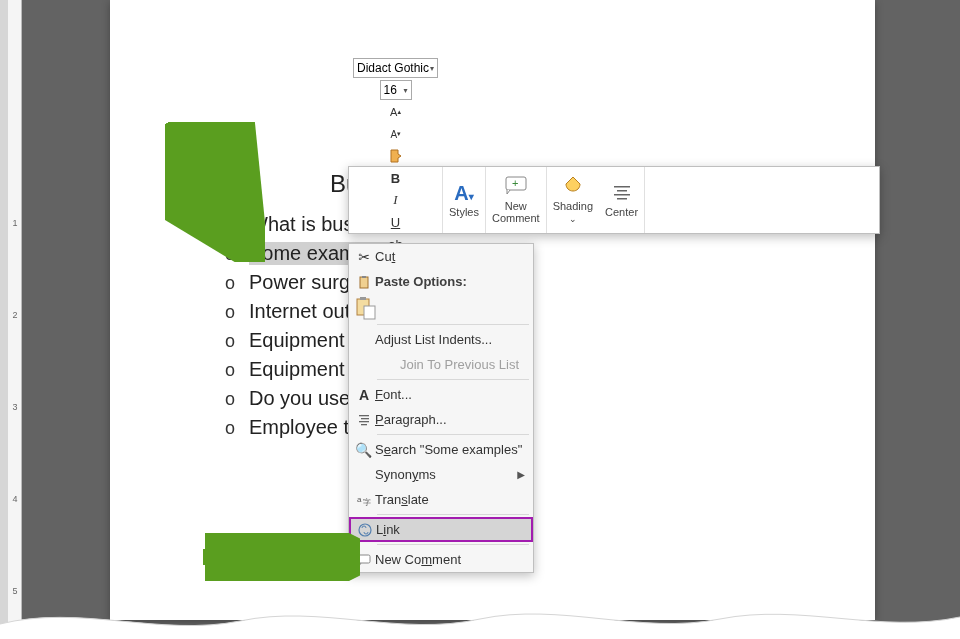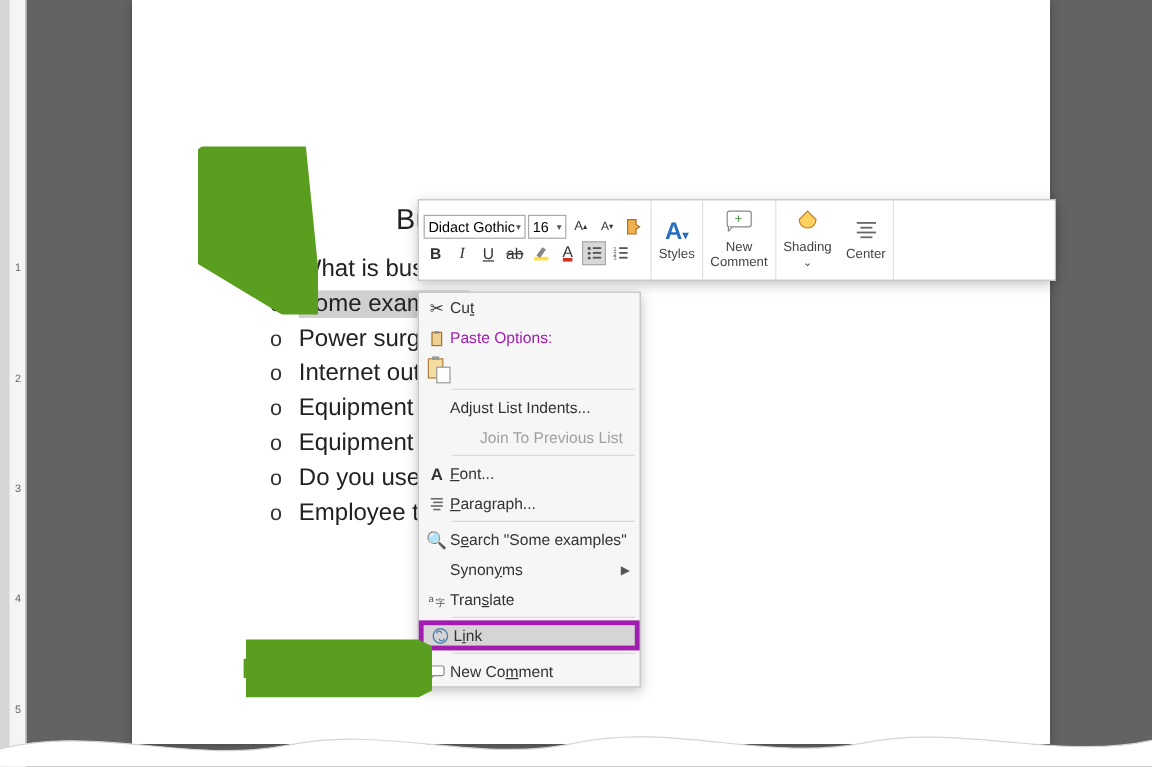--- a/index.html
+++ b/index.html
@@ -22,34 +22,34 @@
 .bullets { position: absolute; left: 115px; top: 210px; list-style: none; font-size: 20px; color: #222; }
 .bullets li { padding: 3px 0; display: flex; align-items: baseline; }
 .bullets li::before { content: "o"; width: 24px; display: inline-block; font-size: 18px; color: #333; }
 .sel { background: #d0d0d0; }
 
 .arrow { position: absolute; z-index: 10; }
 .arrow svg { display: block; }
 
 .mini-toolbar { position: absolute; left: 348px; top: 166px; width: 532px; height: 68px; background: #fff; border: 1px solid #bfbfbf; box-shadow: 0 3px 10px rgba(0,0,0,0.25); z-index: 5; display: flex; align-items: stretch; }
 .mt-section { padding: 2px 4px; display: flex; flex-direction: column; justify-content: center; border-right: 1px solid #e0e0e0; }
-.mt-row { display: flex; align-items: center; gap: 2px; margin: 1px 0; }
+.mt-row { display: flex; align-items: center; gap: 2px; margin: 1px 0; flex-direction: column; }
 .mt-font { width: 85px; height: 20px; border: 1px solid #aaa; font-size: 12px; padding: 0 3px; display: flex; align-items: center; justify-content: space-between; background: #fff; }
 .mt-size { width: 32px; height: 20px; border: 1px solid #aaa; font-size: 12px; padding: 0 3px; display: flex; align-items: center; justify-content: space-between; background: #fff; }
 .carets { font-size: 8px; color: #555; }
 .ico-btn { width: 20px; height: 20px; display: flex; align-items: center; justify-content: center; font-size: 13px; cursor: pointer; color: #333; }
 .ico-btn.b { font-weight: bold; }
 .ico-btn.i { font-style: italic; font-family: Georgia, serif; }
 .ico-btn.u { text-decoration: underline; }
 .mt-big { display: flex; flex-direction: column; align-items: center; justify-content: center; padding: 2px 6px; border-right: 1px solid #e0e0e0; font-size: 11px; color: #444; text-align: center; cursor: pointer; line-height: 1.1; }
 .mt-big .bigico { font-size: 20px; margin-bottom: 2px; }
 
 .ctx-menu { position: absolute; left: 348px; top: 243px; width: 186px; background: #f6f6f6; border: 1px solid #bfbfbf; box-shadow: 0 3px 10px rgba(0,0,0,0.25); z-index: 6; font-size: 13px; color: #333; }
 .ctx-item { display: flex; align-items: center; height: 25px; padding: 0 8px 0 4px; cursor: pointer; }
-.ctx-item:hover, .ctx-item.hl { background: #d5d5d5; border: 4px solid #a21caf; height: 25px; padding: 0 7px 0 3px; }
+.ctx-item:hover, .ctx-item.hl { background: #d5d5d5; border: 2px solid #a21caf; height: 25px; padding: 0 7px 0 3px; }
 .ctx-item.disabled { color: #a0a0a0; margin-left: 25px; }
 .ctx-ico { width: 22px; display: flex; justify-content: center; font-size: 14px; }
 .ctx-lbl { flex: 1; }
 .ctx-lbl .ul { text-decoration: underline; }
 .ctx-arrow { font-size: 10px; color: #555; }
 .ctx-sep { height: 1px; background: #d8d8d8; margin: 2px 4px 2px 28px; }
 .paste-ico { width: 22px; height: 26px; margin: 2px 0 0 6px; }
 
 .wave { position: absolute; left: 0; bottom: 0; width: 960px; height: 40px; z-index: 20; }
 </style>
@@ -207,21 +207,21 @@
     <span class="ctx-ico">✂</span>
     <span class="ctx-lbl">Cu<span class="ul">t</span></span>
   </div>
   <div class="ctx-item" style="cursor:default">
     <span class="ctx-ico">
         <svg width="14" height="14">
           <rect x="3" y="2" width="8" height="11" fill="#f0d090" stroke="#a07030"></rect>
           <rect x="5" y="1" width="4" height="2" fill="#888"></rect>
         </svg>
       </span>
-    <span class="ctx-lbl" style="font-weight:400;color:#a21caf">Paste Options:</span>
+    <span class="ctx-lbl" style="font-weight:700;color:#404040">Paste Options:</span>
   </div>
   <div class="paste-ico">
     <svg width="22" height="24">
         <rect x="2" y="3" width="12" height="16" fill="#f4dca0" stroke="#b08040"></rect>
         <rect x="5" y="1" width="6" height="3" fill="#999"></rect>
         <rect x="9" y="10" width="11" height="13" fill="#fff" stroke="#999"></rect>
       </svg>
   </div>
   <div class="ctx-sep"></div>
   <div class="ctx-item">

